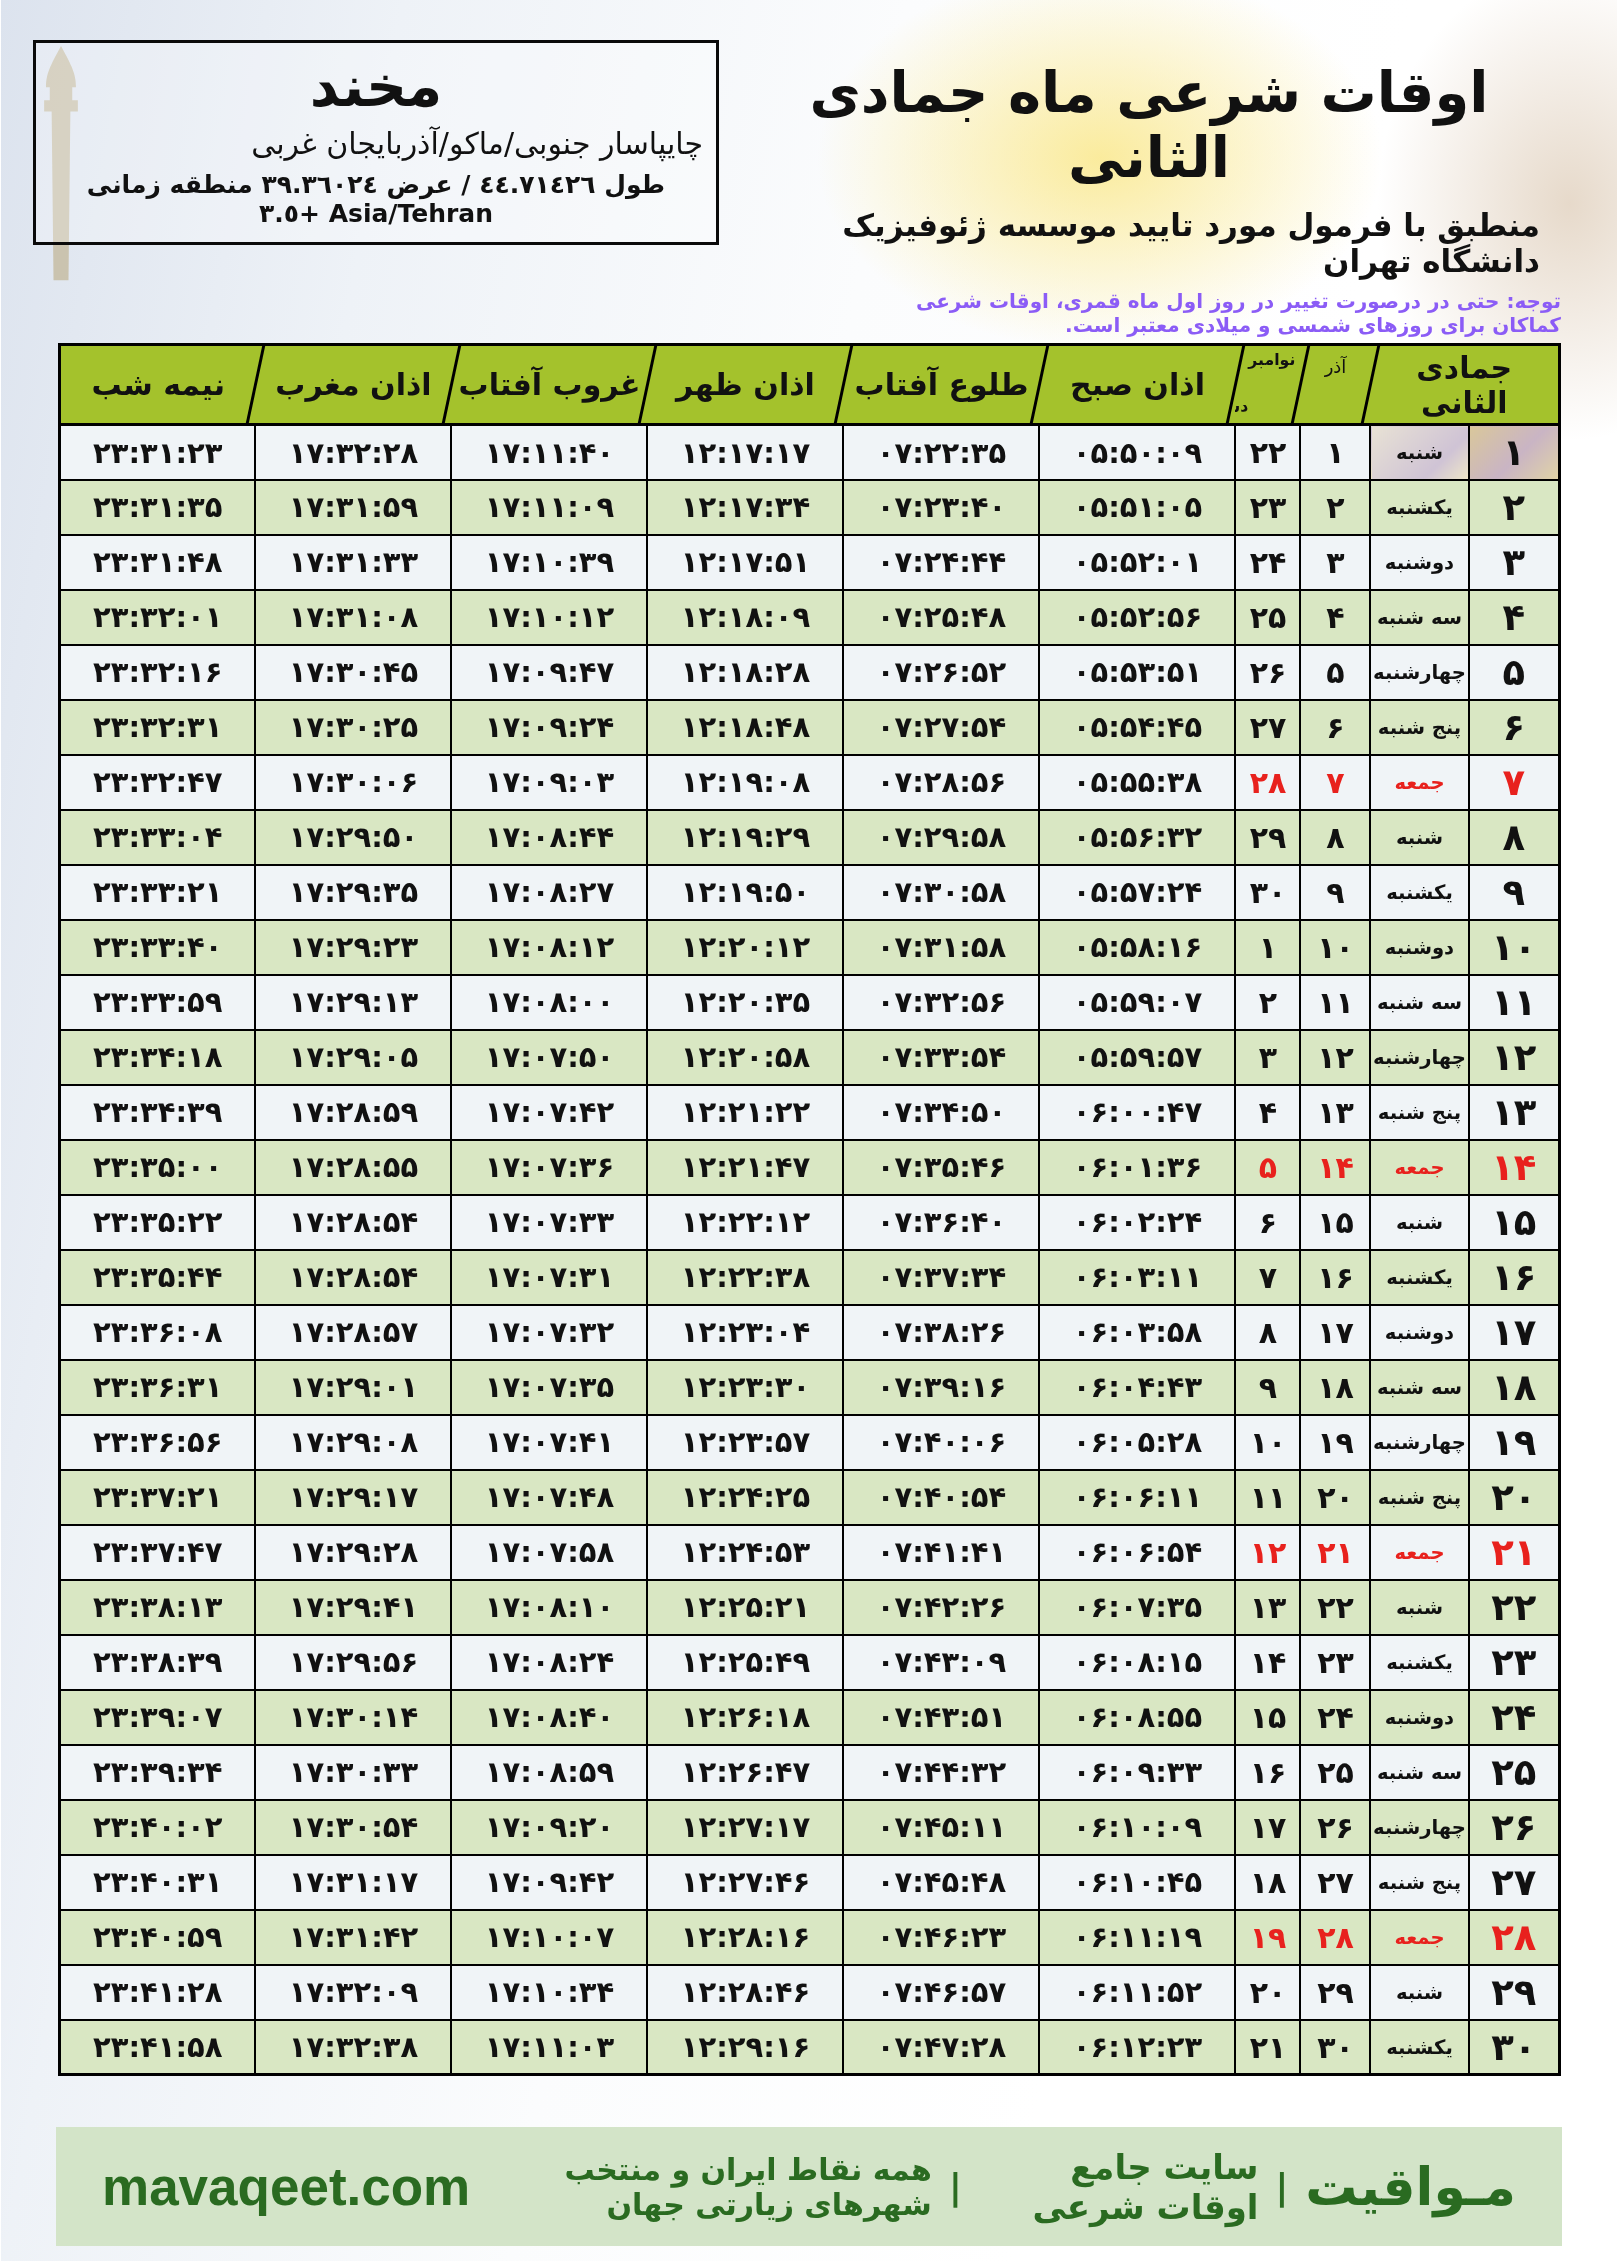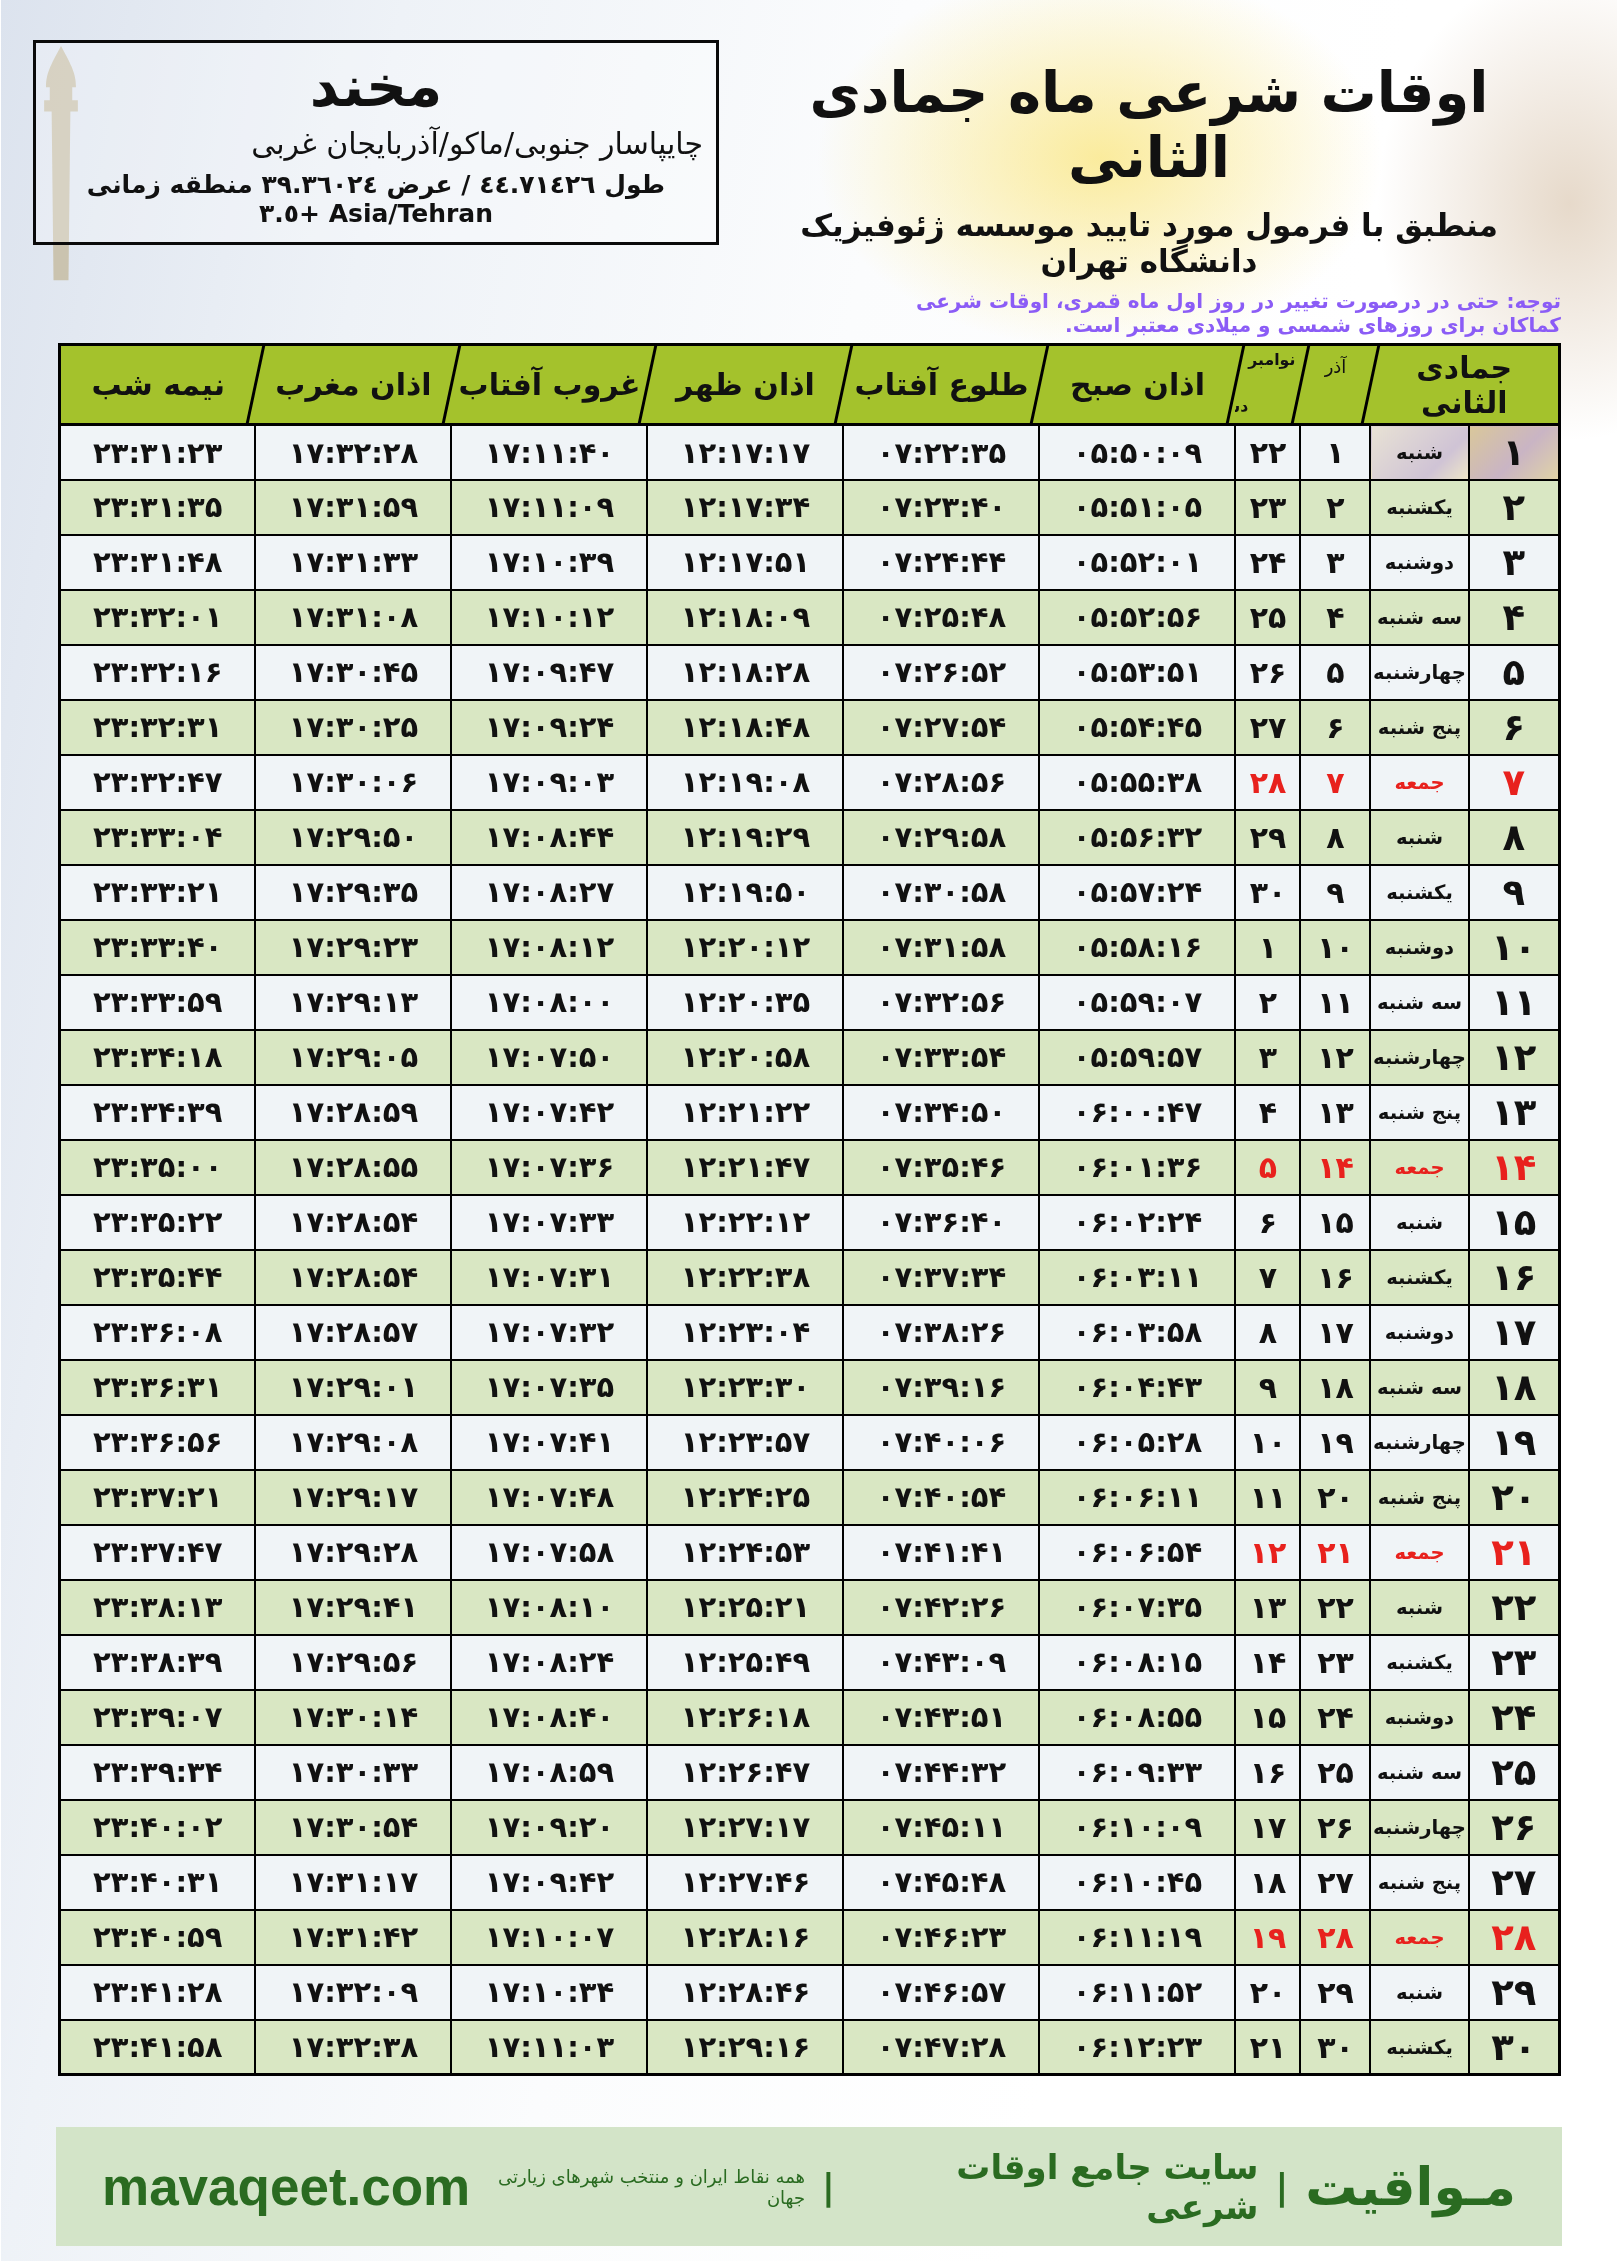--- a/index.html
+++ b/index.html
@@ -17,21 +17,21 @@
       radial-gradient(274px 339px at 97% 9%, rgba(206,180,150,.5), rgba(206,180,150,0) 70%),
       linear-gradient(100deg,#dce3ee 0%,#eef2f7 20%,#fbfcfd 45%,#ffffff 70%);
   }
   .bg-art{position:absolute;top:46px;left:11.7px;width:98px;height:281px;opacity:.55;z-index:0;}
   .content{position:relative;z-index:1;}
 
   
   .top{display:flex;align-items:flex-start;gap:39px;padding:40px 78px 0 33px;}
   .title-block{flex:1;text-align:center;padding-top:19.6px;}
   .main-title{font-size:56px;font-weight:800;letter-spacing:-0.7px;}
-  .sub-title{font-size:31px;font-weight:700;margin-top:17px;}
+  .sub-title{font-size:31px;font-weight:700;margin-top:17px;text-align:right;}
   .years-line{font-size:27px;font-weight:500;margin-top:13px;}
   .city-box{width:686px;border:3.3px solid #0a0a0a;text-align:center;padding:10.4px 13px 14.4px;background:rgba(255,255,255,.25);}
   .city-name{font-size:57px;font-weight:800;}
   .city-region{font-size:30px;font-weight:400;margin-top:6.5px;text-align:right;}
   .city-coords{font-size:25px;font-weight:700;margin-top:9px;}
 
   
   .notice{margin:10.4px 57px 6.5px auto;width:708px;text-align:right;
           font-size:20px;font-weight:600;color:#8b5cf6;}
   .notice b{font-weight:800;}
@@ -63,21 +63,21 @@
   tbody tr:first-child td.td-day{background:linear-gradient(135deg,#d9c79a,#c9b4c4 55%,#e0d3a6);}
   tbody tr:first-child td.td-weekday{background:linear-gradient(135deg,#e8e2d4,#cfc3d5 70%,#eee6c8);}
 
   
   .site-bar{margin:51px 56px 0;height:119px;background:var(--bar-bg,#d3e4c8);
             display:flex;align-items:center;justify-content:space-between;padding:0 46px;color:var(--bar-text,#2a6b21);}
   .site-fa{display:flex;align-items:center;gap:17px;}
   .site-brand{font-size:52px;font-weight:800;}
   .site-sep{font-size:35px;font-weight:700;}
   .site-tagline{font-size:34px;font-weight:800;}
-  .site-sub{font-size:18px;font-weight:400;}
+  .site-sub{font-size:30px;font-weight:700;}
   .site-domain{font-family:"Liberation Sans",sans-serif;font-size:53px;font-weight:700;direction:ltr;}
 </style>
 </head>
 <body>
 
 <svg class="bg-art" viewBox="0 0 100 300" aria-hidden="true">
   <path d="M50 0 C38 22 34 30 34 44 L38 44 L38 58 L32 58 L32 70 L40 70 L42 250 L58 250 L60 70 L68 70 L68 58 L62 58 L62 44 L66 44 C66 30 62 22 50 0 Z" fill="#b9a77a"></path>
 </svg>
 
 <div class="content">

